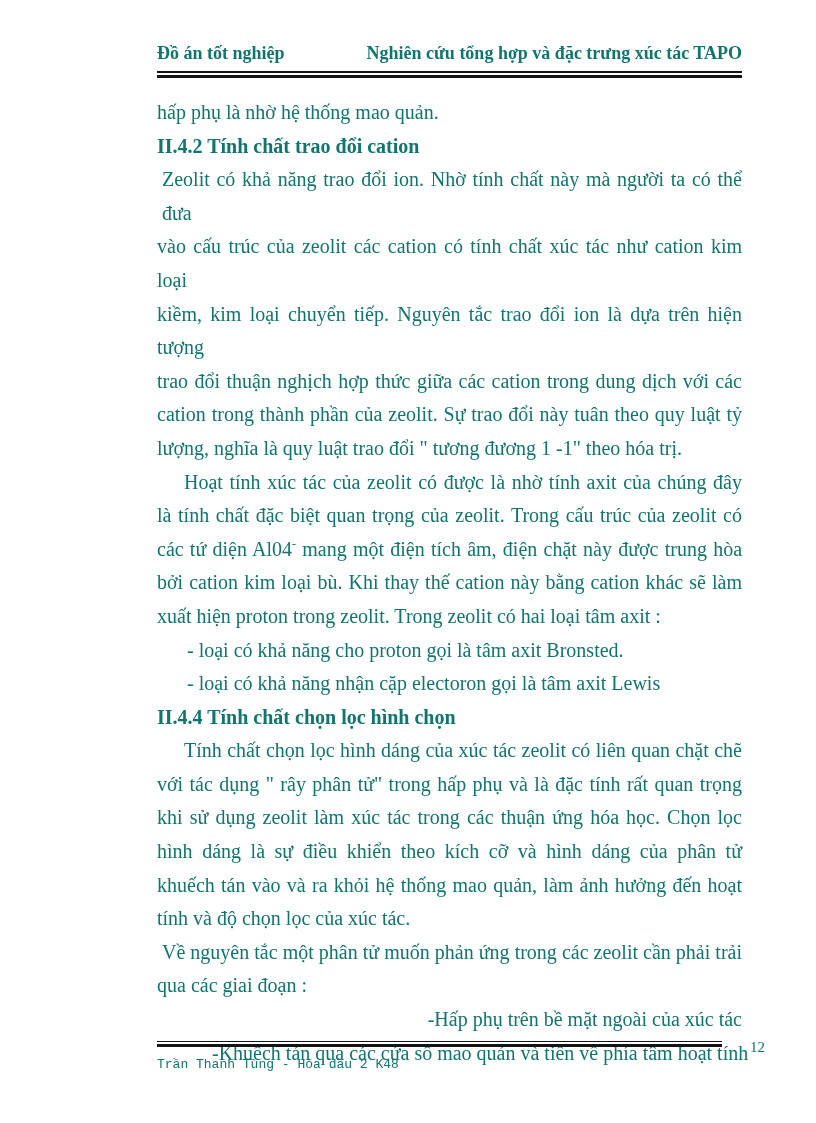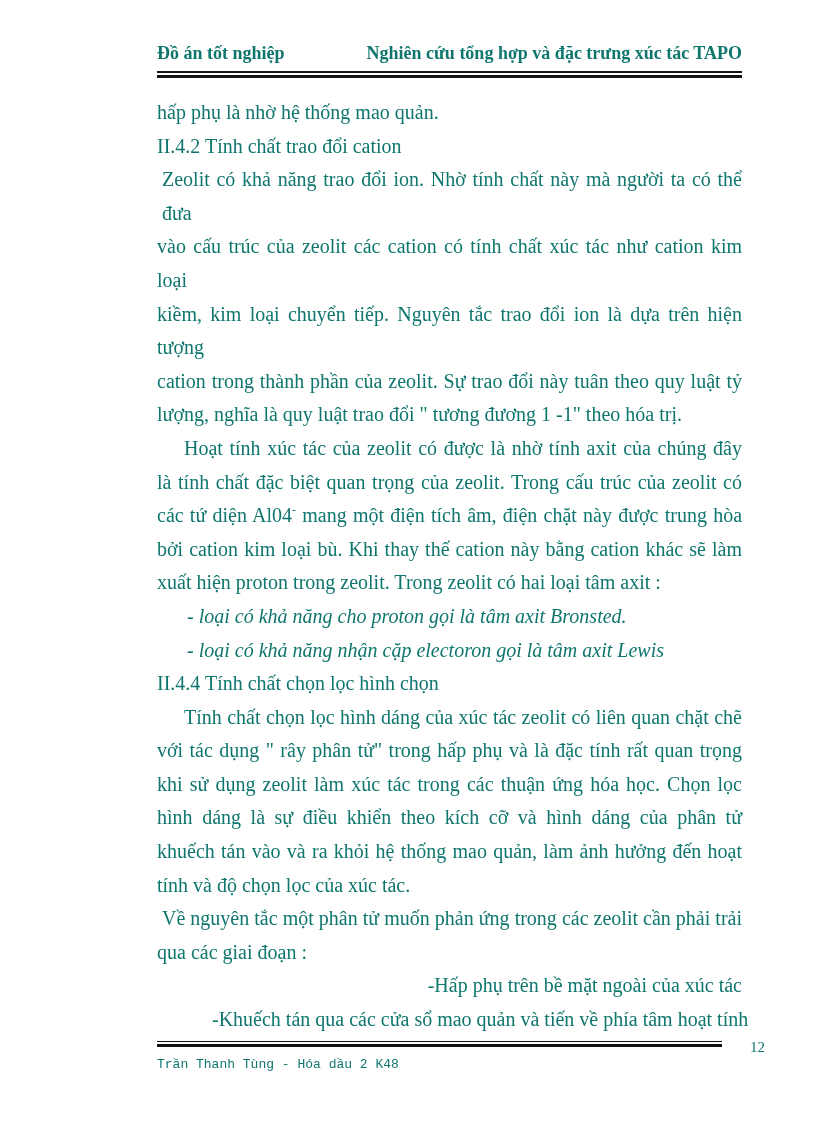--- a/index.html
+++ b/index.html
@@ -46,24 +46,24 @@
   .line {
     font-size: 20px;
     line-height: 33.6px;
     white-space: nowrap;
   }
   .justify {
     white-space: normal;
     text-align: justify;
     text-align-last: justify;
   }
-  .heading { font-weight: normal; }
+  .heading { font-weight: bold; }
   .ind-sm   { padding-left: 5px; }
   .ind-para { padding-left: 27px; }
-  .ind-dash { padding-left: 30px; font-style: italic; }
+  .ind-dash { padding-left: 30px; }
   .ind-list { padding-left: 55px; text-align: right; }
   .line sup { font-size: 12px; vertical-align: super; line-height: 0; }
 
   
   .footer-rule {
     position: absolute;
     left: 113px;
     top: 1041px;
     width: 565px;
     height: 2px;
@@ -98,20 +98,21 @@
     </div>
     <div class="header-rule"></div>
   </div>
 
   <div class="body-text">
     <div class="line">hấp phụ là nhờ hệ thống mao quản.</div>
     <div class="line heading">II.4.2 Tính chất trao đổi cation</div>
     <div class="line justify ind-sm">Zeolit có khả năng trao đổi ion. Nhờ tính chất này mà người ta có thể đưa</div>
     <div class="line justify">vào cấu trúc của zeolit các cation có tính chất xúc tác như cation kim loại</div>
     <div class="line justify">kiềm, kim loại chuyển tiếp. Nguyên tắc trao đổi ion là dựa trên hiện tượng</div>
+    <div class="line justify">trao đổi thuận nghịch hợp thức giữa các cation trong dung dịch với các</div>
     <div class="line justify">cation trong thành phần của zeolit. Sự trao đổi này tuân theo quy luật tỷ</div>
     <div class="line">lượng, nghĩa là quy luật trao đổi " tương đương 1 -1" theo hóa trị.</div>
     <div class="line justify ind-para">Hoạt tính xúc tác của zeolit có được là nhờ tính axit của chúng đây</div>
     <div class="line justify">là tính chất đặc biệt quan trọng của zeolit. Trong cấu trúc của zeolit có</div>
     <div class="line justify"><span>các tứ diện Al04</span><sup>-</sup><span> mang một điện tích âm, điện chặt này được trung hòa</span></div>
     <div class="line justify">bởi cation kim loại bù. Khi thay thế cation này bằng cation khác sẽ làm</div>
     <div class="line">xuất hiện proton trong zeolit. Trong zeolit có hai loại tâm axit :</div>
     <div class="line ind-dash">- loại có khả năng cho proton gọi là tâm axit Bronsted.</div>
     <div class="line ind-dash">- loại có khả năng nhận cặp electoron gọi là tâm axit Lewis</div>
     <div class="line heading">II.4.4 Tính chất chọn lọc hình chọn</div>

